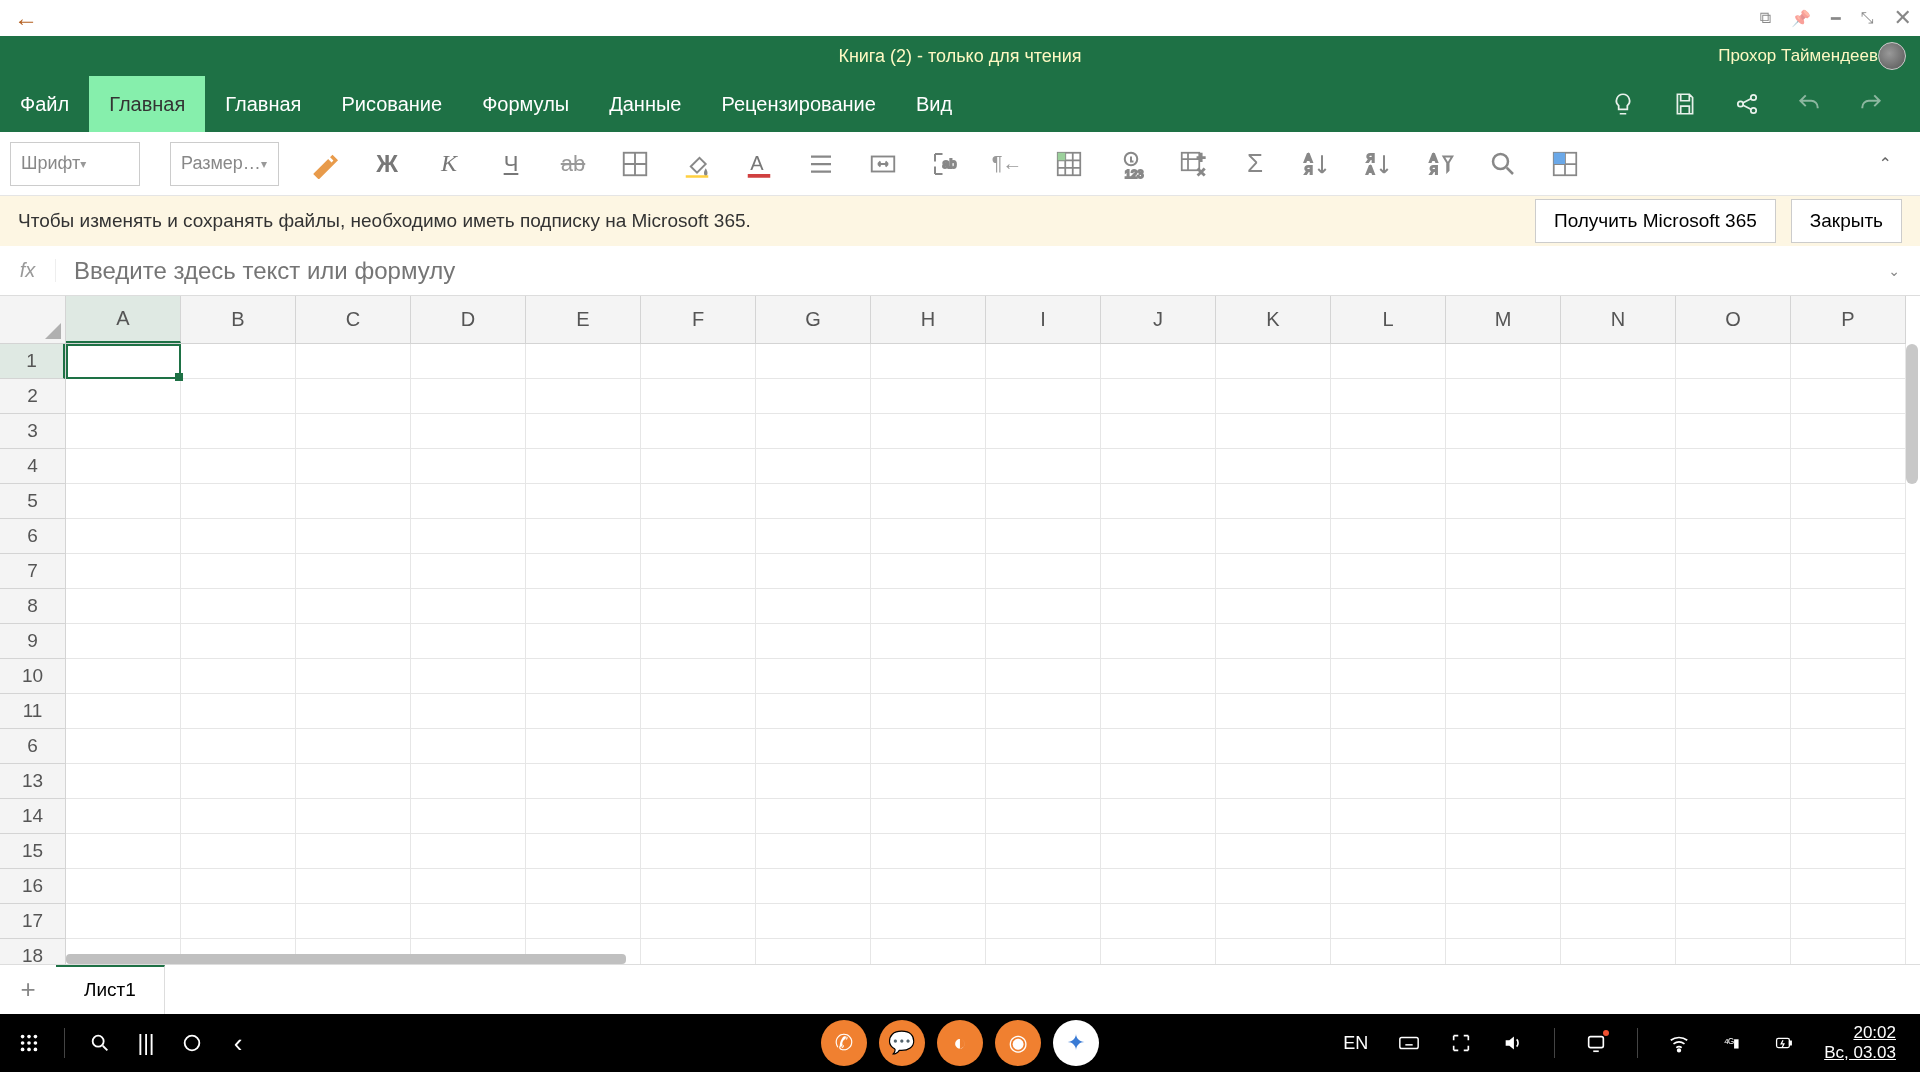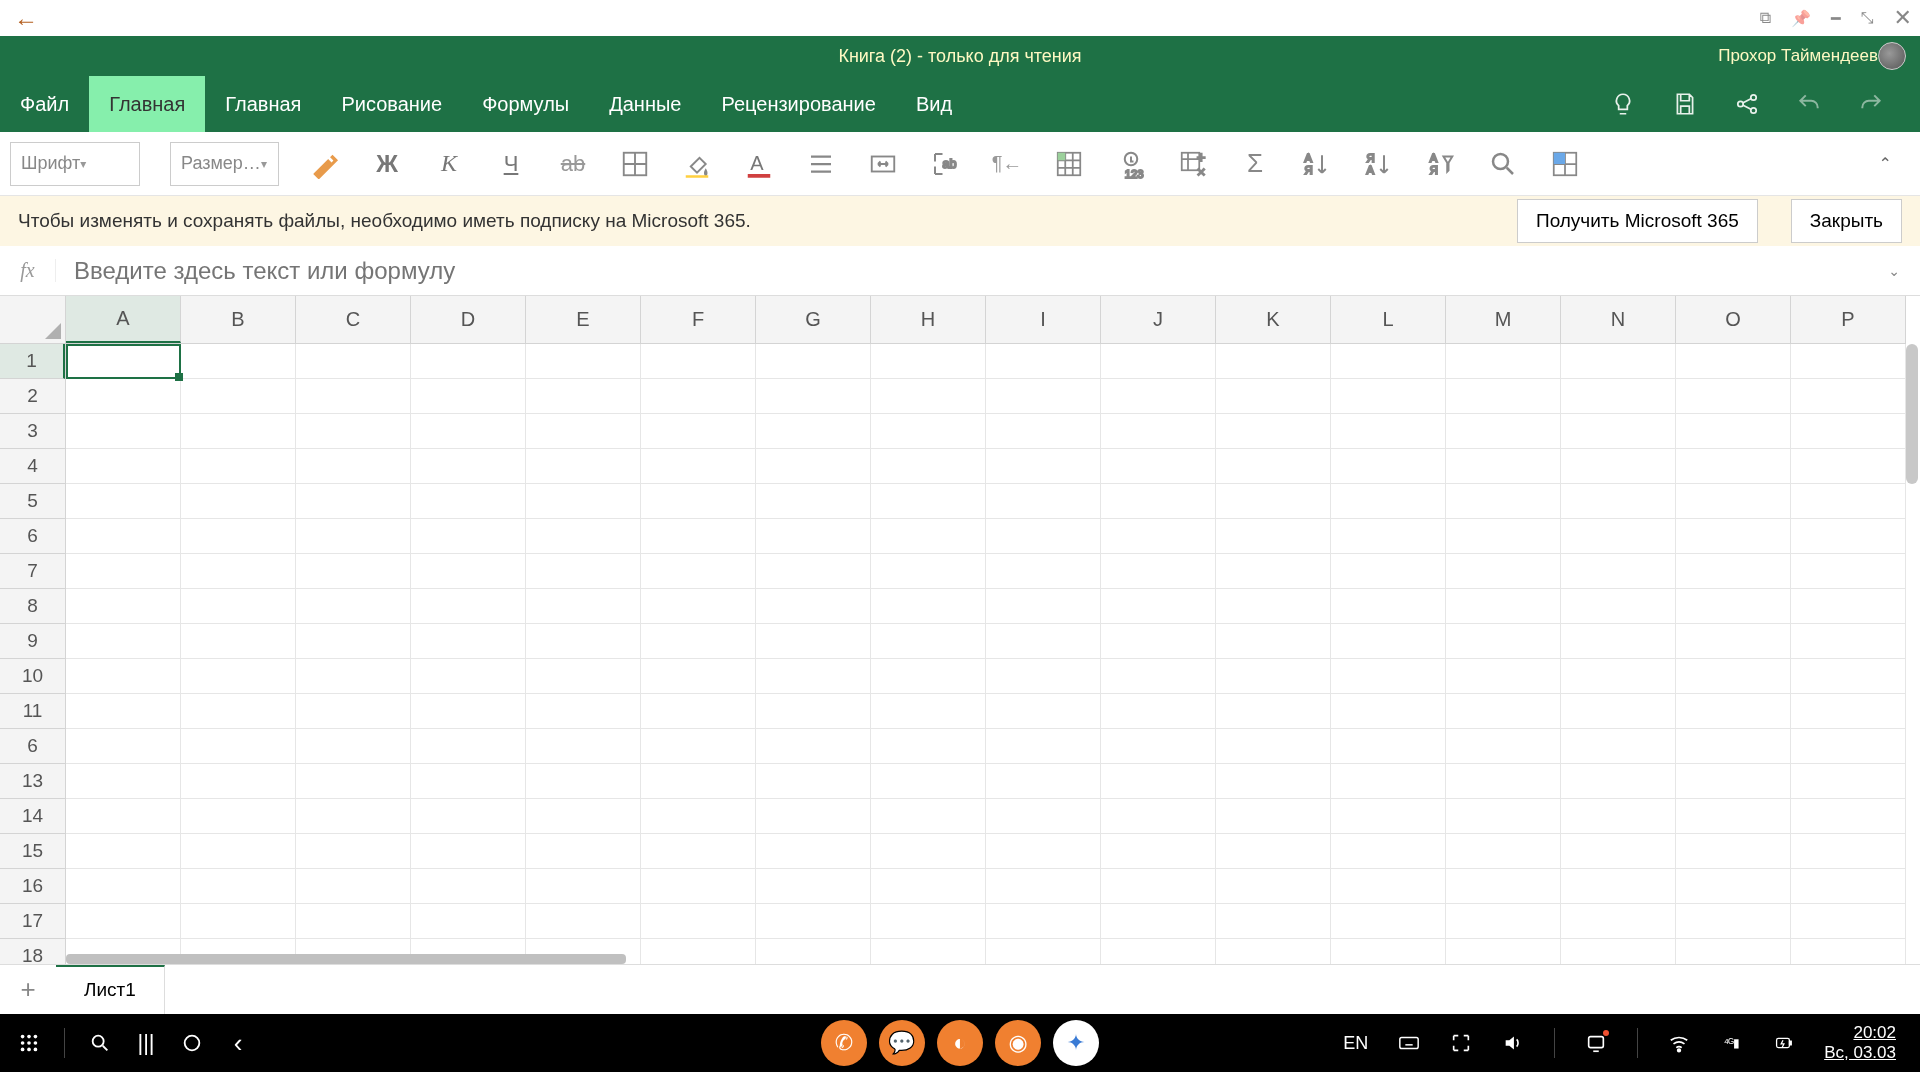--- a/index.html
+++ b/index.html
@@ -21,25 +21,25 @@
 .ribbon-tabs .right-icons .ic { width: 26px; height: 26px; display: flex; align-items: center; justify-content: center; }
 
 .toolbar { height: 64px; background: #fff; display: flex; align-items: center; padding: 0 10px; gap: 30px; border-bottom: 1px solid #e5e5e5; }
 .dd { height: 44px; border: 1px solid #ccc; display: flex; align-items: center; padding: 0 10px; font-size: 18px; color: #888; }
 .dd .caret { font-size: 12px; color: #999; }
 .tbtn { width: 32px; height: 32px; display: flex; align-items: center; justify-content: center; color: #777; }
 .tbtn svg { width: 30px; height: 30px; }
 .collapse-caret { margin-left: auto; padding-right: 18px; color: #666; font-size: 16px; }
 
 .banner { height: 50px; background: #FDF6E3; display: flex; align-items: center; padding: 0 18px; font-size: 19px; color: #333; }
-.banner .actions { margin-left: auto; display: flex; gap: 33px; }
+.banner .actions { margin-left: auto; display: flex; gap: 15px; }
 .banner .btn { background: #fff; border: 1px solid #ccc; padding: 10px 18px; font-size: 19px; cursor: pointer; }
 
 .formula-bar { height: 50px; display: flex; align-items: center; border-bottom: 1px solid #ddd; }
-.formula-bar .fx { width: 56px; text-align: center; font-style: italic; color: #999; font-size: 20px; border-right: 1px solid #eee; font-family: Liberation Serif, serif; }
+.formula-bar .fx { width: 56px; text-align: center; font-style: italic; color: #999; font-size: 20px; border-right: 1px solid #eee; font-family: Liberation Sans, sans-serif; }
 .formula-bar input { flex: 1; border: none; font-size: 24px; padding: 0 18px; color: #888; outline: none; }
 .formula-bar .expand { padding: 0 20px; color: #888; font-size: 14px; }
 
 .grid-area { position: relative; height: 668px; display: flex; }
 .corner { width: 66px; height: 48px; background: #f4f4f4; border-right: 1px solid #d4d4d4; border-bottom: 1px solid #d4d4d4; display:flex; align-items:flex-end; justify-content:flex-end; }
 .corner::after { content:""; border-left: 16px solid transparent; border-bottom: 16px solid #b0b0b0; margin: 0 4px 4px 0; }
 .col-headers { display: flex; height: 48px; background: #f4f4f4; border-bottom: 1px solid #d4d4d4; }
 .col-h { width: 115px; border-right: 1px solid #d4d4d4; display: flex; align-items: center; justify-content: center; font-size: 20px; color: #555; }
 .col-h.sel { background: #dfe9e3; border-bottom: 2px solid #1E7145; }
 .row-headers { width: 66px; background: #f4f4f4; border-right: 1px solid #d4d4d4; }

